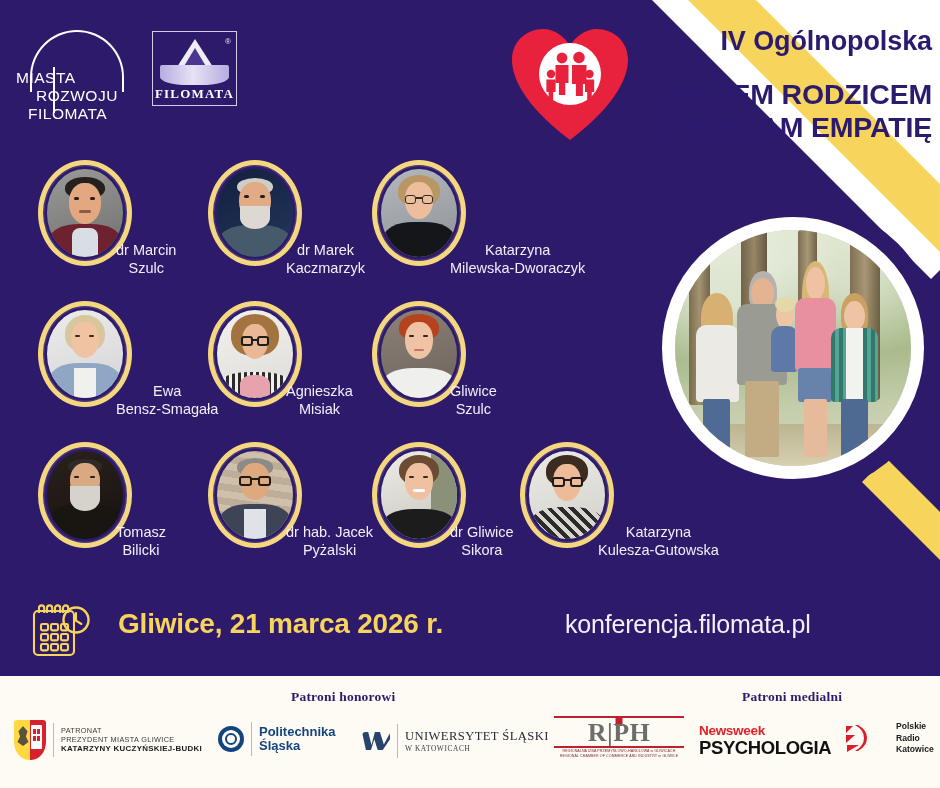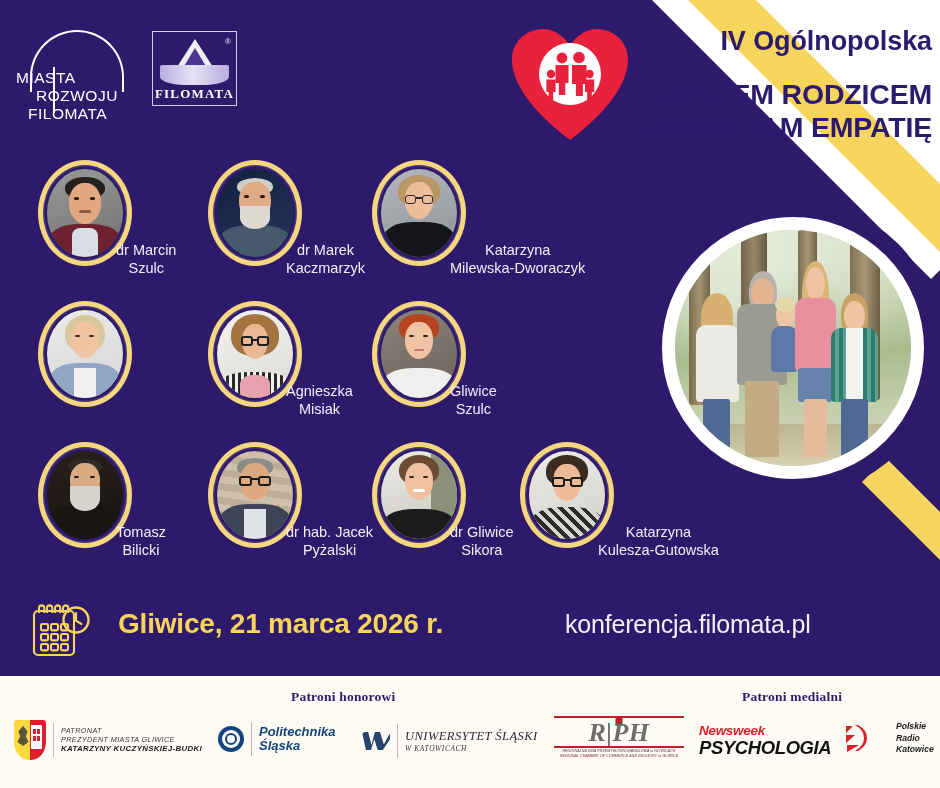--- a/index.html
+++ b/index.html
@@ -193,21 +193,21 @@
     position:absolute;left:0;top:676px;width:940px;height:112px;
     background:#FDFBF3;z-index:9;
   }
   .f-head{
     position:absolute;color:#2B1A6E;font-size:13.5px;font-weight:700;
     font-family:"Liberation Serif", serif;letter-spacing:.2px;
   }
   .f-head.a{left:291px;top:13px;}
   .f-head.b{left:742px;top:13px;}
 
-  .f-logo{position:absolute;display:flex;align-items:center;gap:7px;font-style:italic;}
+  .f-logo{position:absolute;display:flex;align-items:center;gap:7px;}
 
   
   .crest{width:32px;height:40px;position:relative;}
   .crest .sh{
     position:absolute;inset:0;border-radius:3px 3px 46% 46%;
     background:linear-gradient(90deg,#ffd93f 0 50%,#d8202f 50% 100%);
     overflow:hidden;
   }
   .crest .eagle{
     position:absolute;left:3px;top:6px;width:12px;height:20px;
@@ -456,20 +456,24 @@
           <div class="sp-photo">
             <div class="pt">
               <div class="bgf" style="background:linear-gradient(160deg,#ececed,#d4d4d6);"></div>
               <div class="torso" style="background:#8fa6c4;height:40%;"></div>
               <div style="position:absolute;left:36%;bottom:0;width:28%;height:34%;background:#f0f0ee;"></div>
               <div class="hair" style="left:24%;top:6%;width:52%;height:42%;background:#d8c79c;"></div>
               <div class="face" style="left:32%;top:14%;width:36%;height:40%;background:#f0c4a3;"></div>
               <div style="position:absolute;left:37%;top:28%;width:6%;height:3%;background:#3a2a1e;border-radius:2px;box-shadow:14px 0 0 #3a2a1e;"></div>
             </div>
           </div>
+        </div>
+        <div class="sp-name">
+          <div>Ewa</div>
+          <div>Bensz-Smagała</div>
         </div>
       </div>
 
       <div class="speaker" style="left:208px;">
         <div class="sp-ring">
           <div class="sp-photo">
             <div class="pt">
               <div class="bgf" style="background:linear-gradient(160deg,#f2f1ef,#dedcd8);"></div>
               <div class="torso" style="background:repeating-linear-gradient(90deg,#2a2a2a 0 3px,#f0efec 3px 6px);height:30%;"></div>
               <div style="position:absolute;left:30%;bottom:0;width:40%;height:26%;background:#e6a3ad;border-radius:40% 40% 0 0;"></div>

